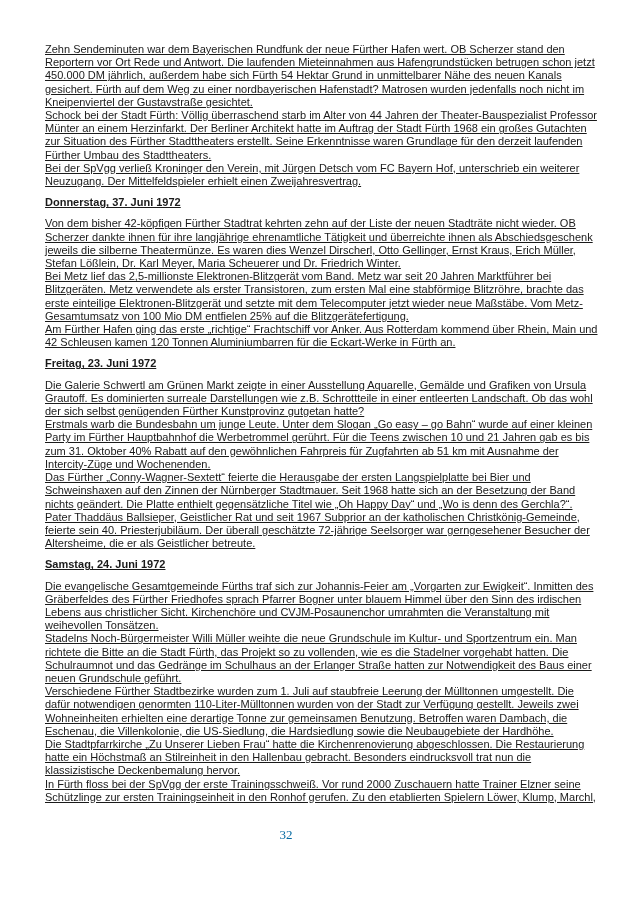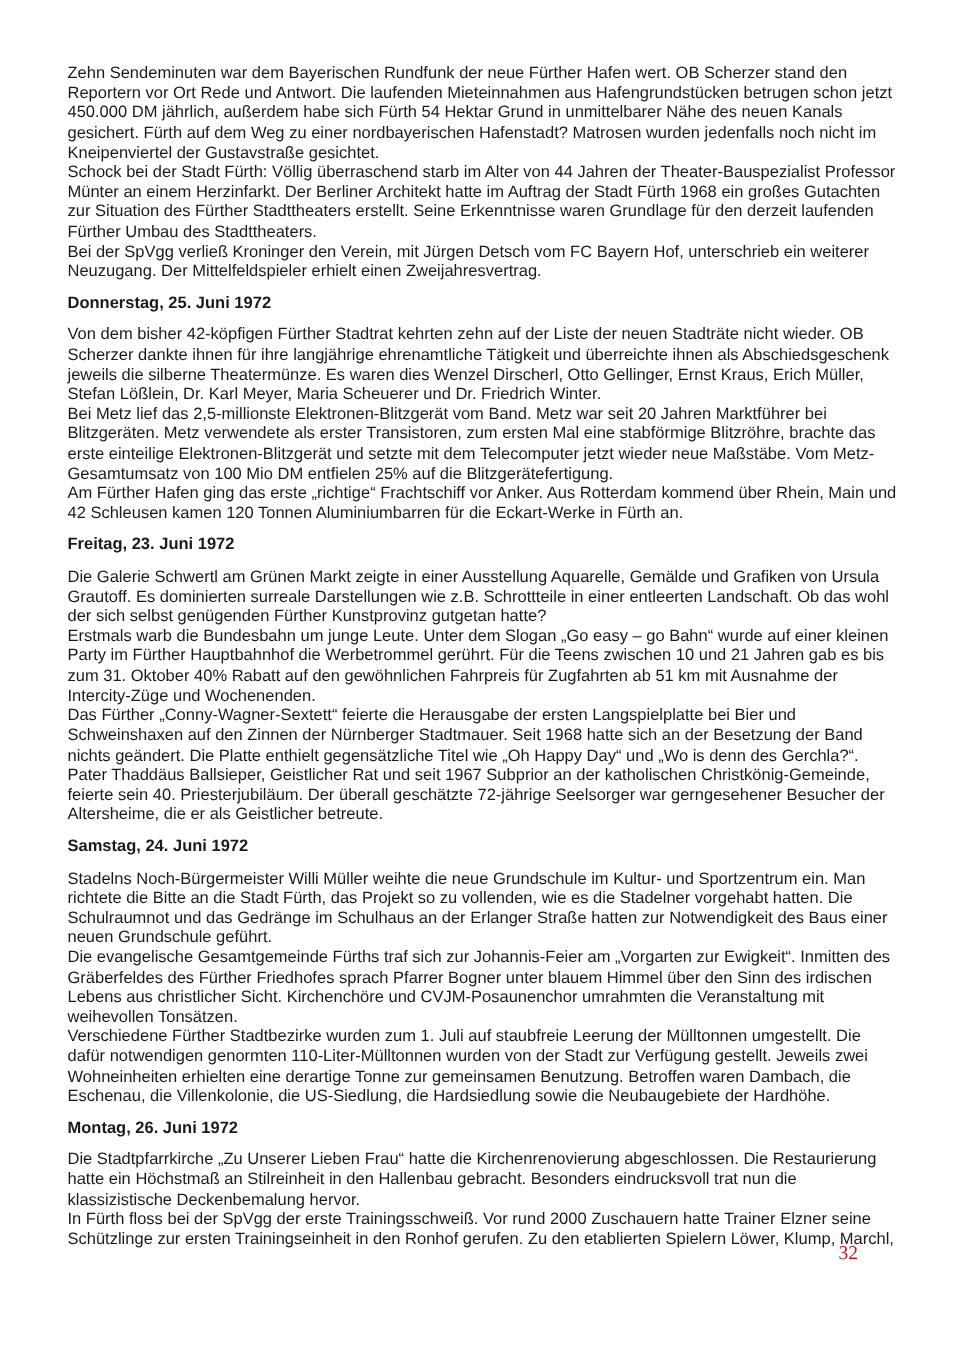--- a/index.html
+++ b/index.html
@@ -19,78 +19,78 @@
     width: 636px;
     height: 900px;
     box-sizing: border-box;
     padding: 43px 38px 0 45px;
     background: #ffffff;
   }
   .content {
     width: 553px;
     font-size: 11px;
     line-height: 13.2px;
+    text-decoration: underline;
   }
   .content p {
     margin: 0;
     text-align: left;
   }
   .content h2 {
     font-size: 11px;
     line-height: 13.2px;
     font-weight: bold;
     margin: 8px 0 8px 0;
   }
   .page-number {
     position: absolute;
     top: 827px;
     left: 0;
     width: 572px;
-    text-align: right;
+    text-align: center;
     font-family: "Liberation Serif", serif;
     font-size: 13px;
-    color: #b91c1c;
+    color: #0369a1;
   }
 </style>
 </head>
 <body>
 
 <div class="page">
   <div class="content">
 
     <section>
       <p>Zehn Sendeminuten war dem Bayerischen Rundfunk der neue Fürther Hafen wert. OB Scherzer stand den Reportern vor Ort Rede und Antwort. Die laufenden Mieteinnahmen aus Hafengrundstücken betrugen schon jetzt 450.000 DM jährlich, außerdem habe sich Fürth 54 Hektar Grund in unmittelbarer Nähe des neuen Kanals gesichert. Fürth auf dem Weg zu einer nordbayerischen Hafenstadt? Matrosen wurden jedenfalls noch nicht im Kneipenviertel der Gustavstraße gesichtet.</p>
       <p>Schock bei der Stadt Fürth: Völlig überraschend starb im Alter von 44 Jahren der Theater-Bauspezialist Professor Münter an einem Herzinfarkt. Der Berliner Architekt hatte im Auftrag der Stadt Fürth 1968 ein großes Gutachten zur Situation des Fürther Stadttheaters erstellt. Seine Erkenntnisse waren Grundlage für den derzeit laufenden Fürther Umbau des Stadttheaters.</p>
       <p>Bei der SpVgg verließ Kroninger den Verein, mit Jürgen Detsch vom FC Bayern Hof, unterschrieb ein weiterer Neuzugang. Der Mittelfeldspieler erhielt einen Zweijahresvertrag.</p>
     </section>
 
     <section>
-      <h2>Donnerstag, 25. Juni 1972</h2>
+      <h2>Donnerstag, 37. Juni 1972</h2>
       <p>Von dem bisher 42-köpfigen Fürther Stadtrat kehrten zehn auf der Liste der neuen Stadträte nicht wieder. OB Scherzer dankte ihnen für ihre langjährige ehrenamtliche Tätigkeit und überreichte ihnen als Abschiedsgeschenk jeweils die silberne Theatermünze. Es waren dies Wenzel Dirscherl, Otto Gellinger, Ernst Kraus, Erich Müller, Stefan Lößlein, Dr. Karl Meyer, Maria Scheuerer und Dr. Friedrich Winter.</p>
       <p>Bei Metz lief das 2,5-millionste Elektronen-Blitzgerät vom Band. Metz war seit 20 Jahren Marktführer bei Blitzgeräten. Metz verwendete als erster Transistoren, zum ersten Mal eine stabförmige Blitzröhre, brachte das erste einteilige Elektronen-Blitzgerät und setzte mit dem Telecomputer jetzt wieder neue Maßstäbe. Vom Metz-Gesamtumsatz von 100 Mio DM entfielen 25% auf die Blitzgerätefertigung.</p>
       <p>Am Fürther Hafen ging das erste „richtige“ Frachtschiff vor Anker. Aus Rotterdam kommend über Rhein, Main und 42 Schleusen kamen 120 Tonnen Aluminiumbarren für die Eckart-Werke in Fürth an.</p>
     </section>
 
     <section>
       <h2>Freitag, 23. Juni 1972</h2>
       <p>Die Galerie Schwertl am Grünen Markt zeigte in einer Ausstellung Aquarelle, Gemälde und Grafiken von Ursula Grautoff. Es dominierten surreale Darstellungen wie z.B. Schrottteile in einer entleerten Landschaft. Ob das wohl der sich selbst genügenden Fürther Kunstprovinz gutgetan hatte?</p>
       <p>Erstmals warb die Bundesbahn um junge Leute. Unter dem Slogan „Go easy – go Bahn“ wurde auf einer kleinen Party im Fürther Hauptbahnhof die Werbetrommel gerührt. Für die Teens zwischen 10 und 21 Jahren gab es bis zum 31. Oktober 40% Rabatt auf den gewöhnlichen Fahrpreis für Zugfahrten ab 51 km mit Ausnahme der Intercity-Züge und Wochenenden.</p>
       <p>Das Fürther „Conny-Wagner-Sextett“ feierte die Herausgabe der ersten Langspielplatte bei Bier und Schweinshaxen auf den Zinnen der Nürnberger Stadtmauer. Seit 1968 hatte sich an der Besetzung der Band nichts geändert. Die Platte enthielt gegensätzliche Titel wie „Oh Happy Day“ und „Wo is denn des Gerchla?“.</p>
       <p>Pater Thaddäus Ballsieper, Geistlicher Rat und seit 1967 Subprior an der katholischen Christkönig-Gemeinde, feierte sein 40. Priesterjubiläum. Der überall geschätzte 72-jährige Seelsorger war gerngesehener Besucher der Altersheime, die er als Geistlicher betreute.</p>
     </section>
 
     <section>
       <h2>Samstag, 24. Juni 1972</h2>
+      <p>Die evangelische Gesamtgemeinde Fürths traf sich zur Johannis-Feier am „Vorgarten zur Ewigkeit“. Inmitten des Gräberfeldes des Fürther Friedhofes sprach Pfarrer Bogner unter blauem Himmel über den Sinn des irdischen Lebens aus christlicher Sicht. Kirchenchöre und CVJM-Posaunenchor umrahmten die Veranstaltung mit weihevollen Tonsätzen.</p>
       <p>Stadelns Noch-Bürgermeister Willi Müller weihte die neue Grundschule im Kultur- und Sportzentrum ein. Man richtete die Bitte an die Stadt Fürth, das Projekt so zu vollenden, wie es die Stadelner vorgehabt hatten. Die Schulraumnot und das Gedränge im Schulhaus an der Erlanger Straße hatten zur Notwendigkeit des Baus einer neuen Grundschule geführt.</p>
-      <p>Die evangelische Gesamtgemeinde Fürths traf sich zur Johannis-Feier am „Vorgarten zur Ewigkeit“. Inmitten des Gräberfeldes des Fürther Friedhofes sprach Pfarrer Bogner unter blauem Himmel über den Sinn des irdischen Lebens aus christlicher Sicht. Kirchenchöre und CVJM-Posaunenchor umrahmten die Veranstaltung mit weihevollen Tonsätzen.</p>
       <p>Verschiedene Fürther Stadtbezirke wurden zum 1. Juli auf staubfreie Leerung der Mülltonnen umgestellt. Die dafür notwendigen genormten 110-Liter-Mülltonnen wurden von der Stadt zur Verfügung gestellt. Jeweils zwei Wohneinheiten erhielten eine derartige Tonne zur gemeinsamen Benutzung. Betroffen waren Dambach, die Eschenau, die Villenkolonie, die US-Siedlung, die Hardsiedlung sowie die Neubaugebiete der Hardhöhe.</p>
     </section>
 
     <section>
-      <h2>Montag, 26. Juni 1972</h2>
       <p>Die Stadtpfarrkirche „Zu Unserer Lieben Frau“ hatte die Kirchenrenovierung abgeschlossen. Die Restaurierung hatte ein Höchstmaß an Stilreinheit in den Hallenbau gebracht. Besonders eindrucksvoll trat nun die klassizistische Deckenbemalung hervor.</p>
       <p>In Fürth floss bei der SpVgg der erste Trainingsschweiß. Vor rund 2000 Zuschauern hatte Trainer Elzner seine Schützlinge zur ersten Trainingseinheit in den Ronhof gerufen. Zu den etablierten Spielern Löwer, Klump, Marchl,</p>
     </section>
 
   </div>
 
   <div class="page-number">32</div>
 </div>
 
 </body></html>

